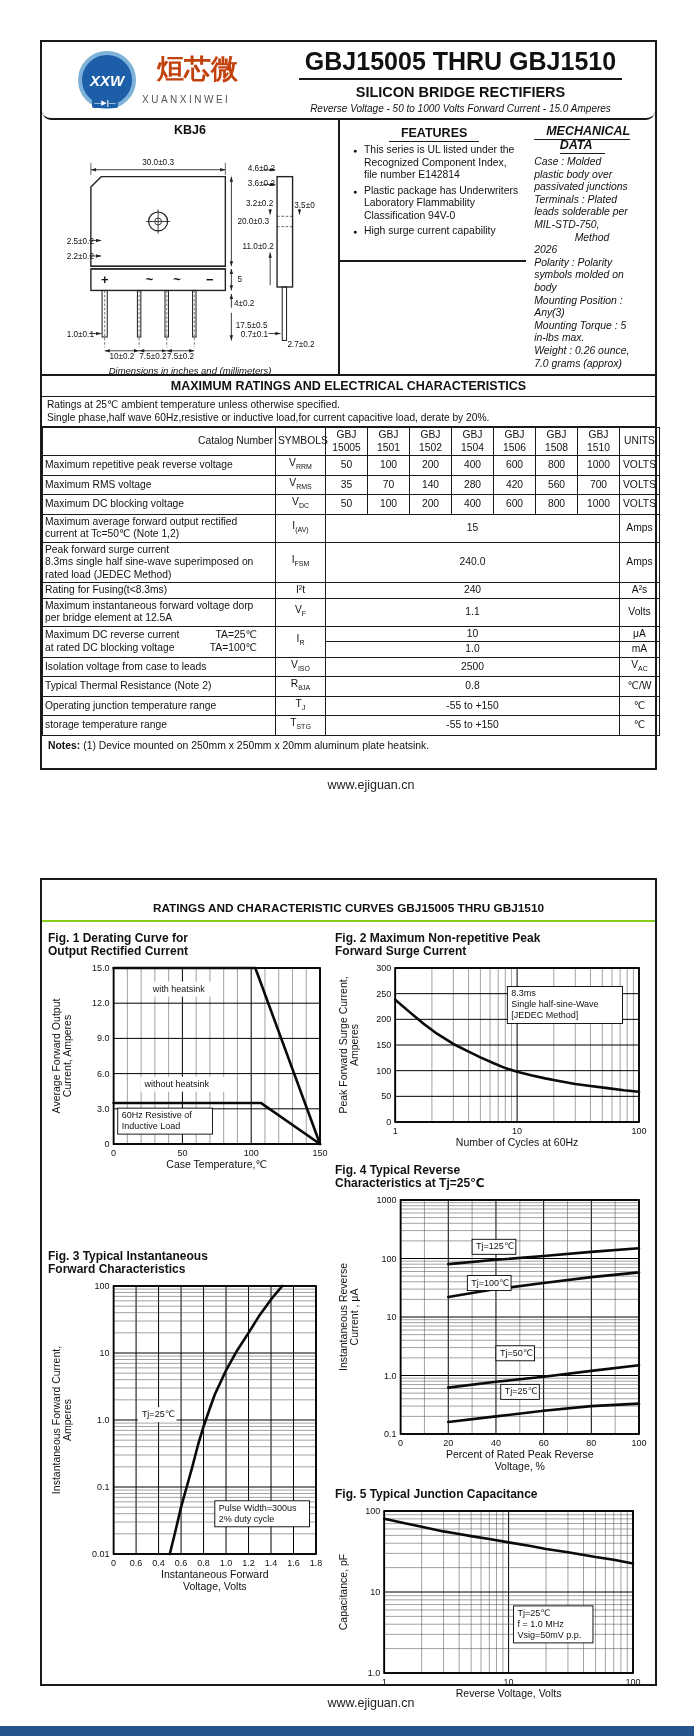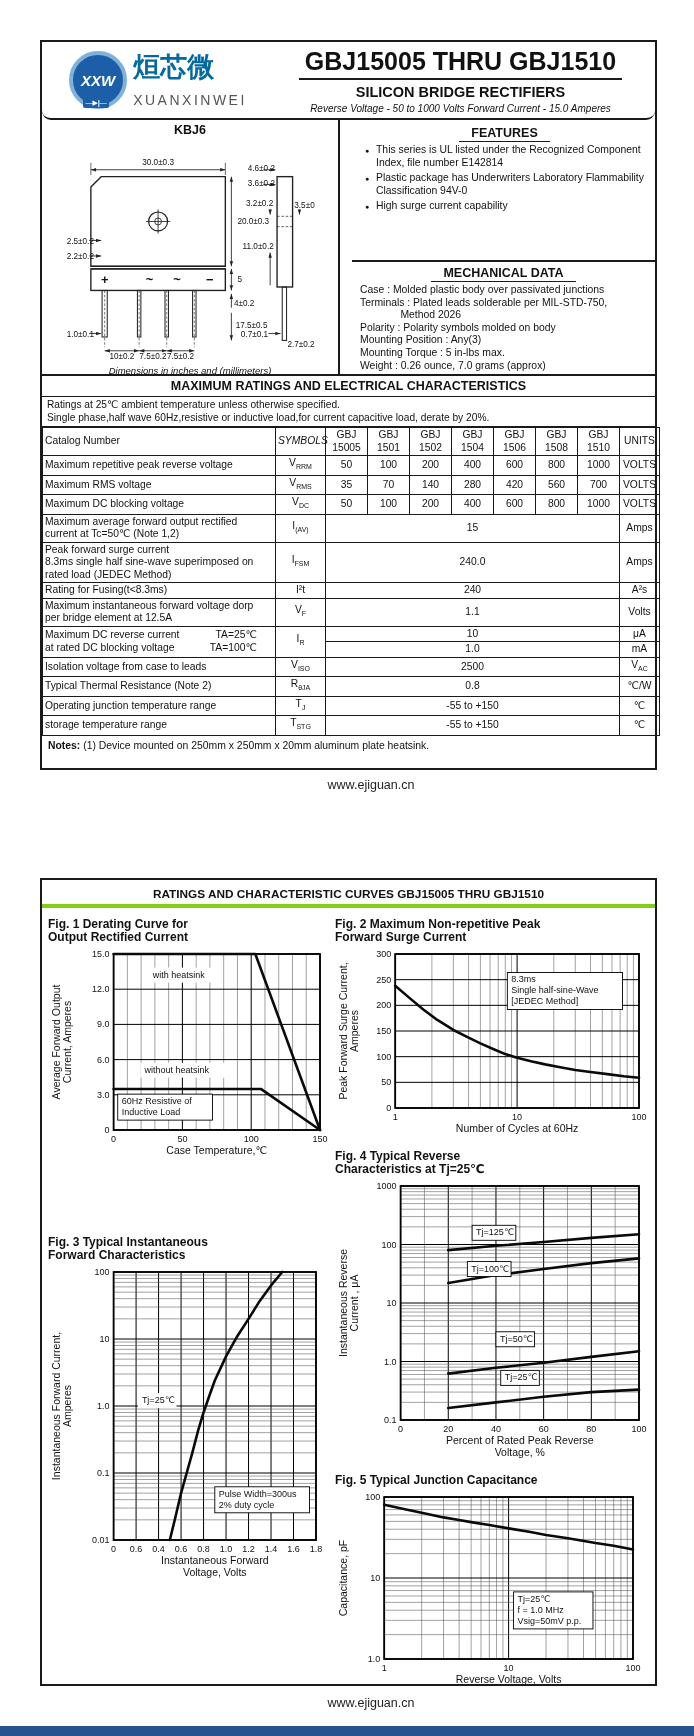--- a/index.html
+++ b/index.html
@@ -9,62 +9,62 @@
   .page1{left:40px;top:40px;width:617px;height:730px;}
   .page2{left:40px;top:878px;width:617px;height:808px;}
   
   .hdr{display:flex;align-items:center;height:78px;border-bottom:2px solid #1a1a1a;box-sizing:border-box;border-radius:9px;}
   .logo{width:232px;display:flex;align-items:center;justify-content:center;gap:6px;}
   .logo-circle{width:50px;height:50px;border-radius:50%;background:#1c5fa8;border:4px solid #7fb2d9;color:#fff;
     display:flex;align-items:center;justify-content:center;font-weight:bold;font-style:italic;font-size:15px;position:relative;}
   .logo-diode{position:absolute;bottom:-3px;left:10px;width:26px;height:10px;background:#1c5fa8;border-radius:2px;
     color:#fff;font-size:7px;line-height:10px;text-align:center;letter-spacing:0;}
   .logo-txt{display:flex;flex-direction:column;line-height:1;}
-  .logo-cn{font-size:27px;font-weight:bold;color:#0369a1;}
-  .logo-en{font-size:14px;letter-spacing:2.5px;color:#555;margin-top:12px;}
+  .logo-cn{font-size:27px;font-weight:bold;color:#c2410c;margin-left:15px;}
+  .logo-en{font-size:10px;letter-spacing:2.5px;color:#555;margin-top:12px;}
   .titleblock{flex:1;text-align:center;padding-right:8px;}
   .part-title{display:inline-block;font-size:25px;font-weight:bold;border-bottom:2px solid #1a1a1a;padding:0 6px 2px;}
   .part-sub{font-size:14.5px;font-weight:bold;margin-top:4px;}
   .part-tag{font-size:10px;font-style:italic;margin-top:3px;}
   
   .twocol{display:flex;height:256px;border-bottom:2px solid #1a1a1a;box-sizing:border-box;}
   .pkgcol{width:298px;border-right:2px solid #1a1a1a;box-sizing:border-box;position:relative;text-align:center;}
   .pkg-name{font-size:12.5px;font-weight:bold;margin-top:3px;}
   .pkg-svg{width:250px;display:block;margin:0 auto;}
   .pkg-cap{font-size:9.5px;font-style:italic;margin-top:0px;}
-  .rightcol{flex:1;display:flex;flex-direction:column;margin-left:12px;}
+  .rightcol{flex:1;display:flex;flex-direction:row;}
   .featbox{height:142px;border-bottom:2px solid #1a1a1a;box-sizing:border-box;padding:4px 8px 0 10px;}
   .boxhead{text-align:center;font-size:12.5px;font-weight:bold;margin:2px auto 4px;}
   .boxhead span{border-bottom:1.5px solid #1a1a1a;padding:0 12px 1px;}
   ul.feat{margin:2px 0 0;padding-left:14px;list-style:none;}
   ul.feat li{font-size:10.4px;line-height:12.5px;margin-bottom:3px;position:relative;}
   ul.feat li:before{content:"●";font-size:7px;position:absolute;left:-11px;top:1px;}
-  .mechbox{flex:1;padding:2px 8px 0 8px;}
+  .mechbox{flex:1;padding:2px 25px 0 8px;font-style:italic;}
   .mech-lines div{font-size:10.4px;line-height:12.6px;white-space:pre-wrap;}
   
   .banner{height:21px;line-height:21px;text-align:center;font-weight:bold;font-size:12.5px;border-bottom:1.5px solid #1a1a1a;box-sizing:border-box;}
   .rnotes{border-bottom:1px solid #1a1a1a;padding:2px 5px;font-size:10.2px;line-height:12.5px;}
   table.rt{border-collapse:collapse;width:100%;table-layout:fixed;}
   table.rt td,table.rt th{border:1px solid #1a1a1a;padding:1px 2px;font-size:10.3px;line-height:12.5px;vertical-align:middle;box-sizing:border-box;}
   table.rt th{font-weight:normal;}
   td.lab{text-align:left;padding-left:4px;}
   td.c{text-align:center;}
-  .symhead{font-style:italic;font-size:9.5px;text-align:right;}
+  .symhead{font-size:9.5px;text-align:right;}
   .parthead{text-align:center;font-weight:bold;font-size:8px;line-height:9px;}
   .unithead{text-align:center;font-weight:bold;font-size:10.5px;}
-  .cathead{font-size:10.5px;padding-left:4px;text-align:left;}
+  .cathead{font-size:10.5px;padding-left:4px;text-align:right;}
   sub{font-size:7px;}
   .dl{display:flex;justify-content:space-between;padding-right:16px;}
   .notesrow{padding:4px 6px;font-size:10.4px;height:56px;box-sizing:border-box;}
   .pagefoot{position:absolute;width:100%;text-align:center;font-size:12.5px;color:#222;padding-left:24px;}
   .foot1{top:778px;}
   .foot2{top:1696px;}
   .bottombar{position:absolute;left:0;top:1726px;width:694px;height:10px;background:#27538e;}
   
-  .curvebanner{height:28px;line-height:28px;text-align:center;font-weight:bold;font-size:11.8px;border-bottom:4px solid #84cc16;box-sizing:border-box;}
+  .curvebanner{height:28px;line-height:28px;text-align:center;font-weight:bold;font-size:11.8px;border-bottom:2px solid #84cc16;box-sizing:border-box;margin-top:14px;}
   .chartcols{display:flex;padding:6px 4px 0 6px;}
   .colL{width:288px;}
   .colR{flex:1;}
   .chart-title{text-align:left;font-weight:bold;font-size:12px;line-height:13px;margin:4px 0 2px;}
   .gap1{height:64px;}
   svg text{font-family:"Liberation Sans","DejaVu Sans",sans-serif;fill:#111;}
   .pkg-shape{stroke:#222;fill:none;}
 </style>
 </head>
 <body>

